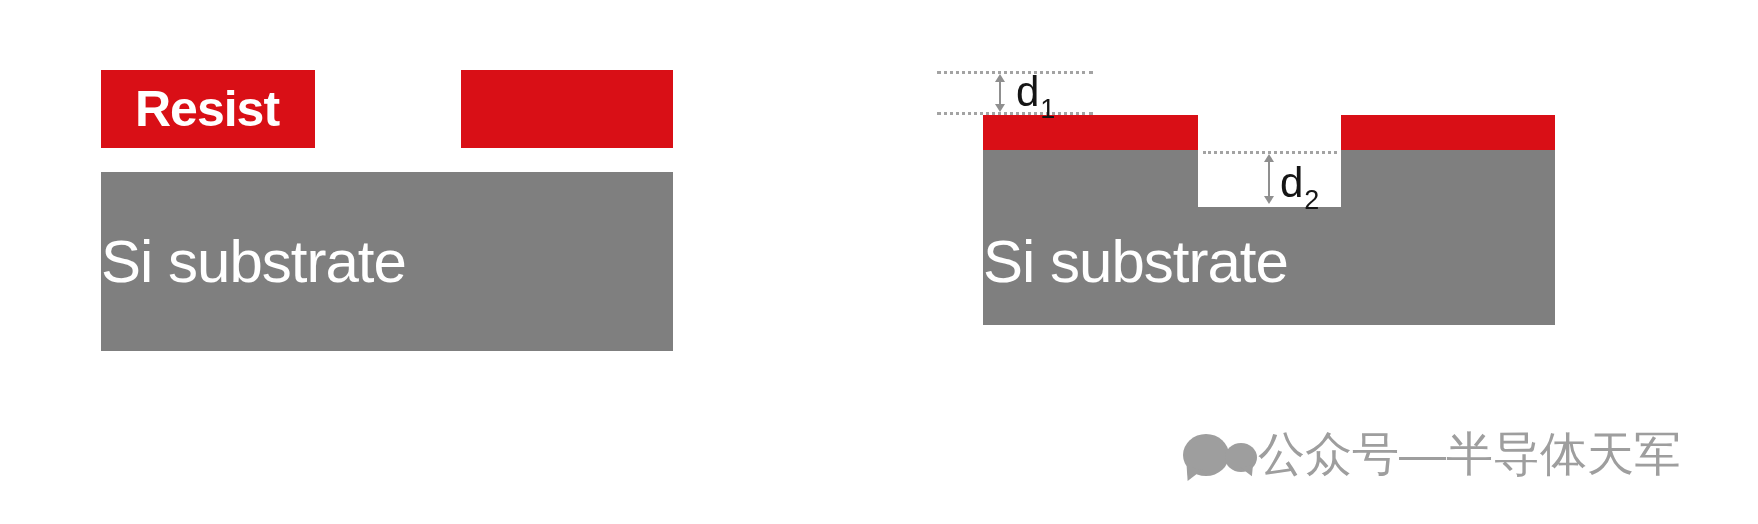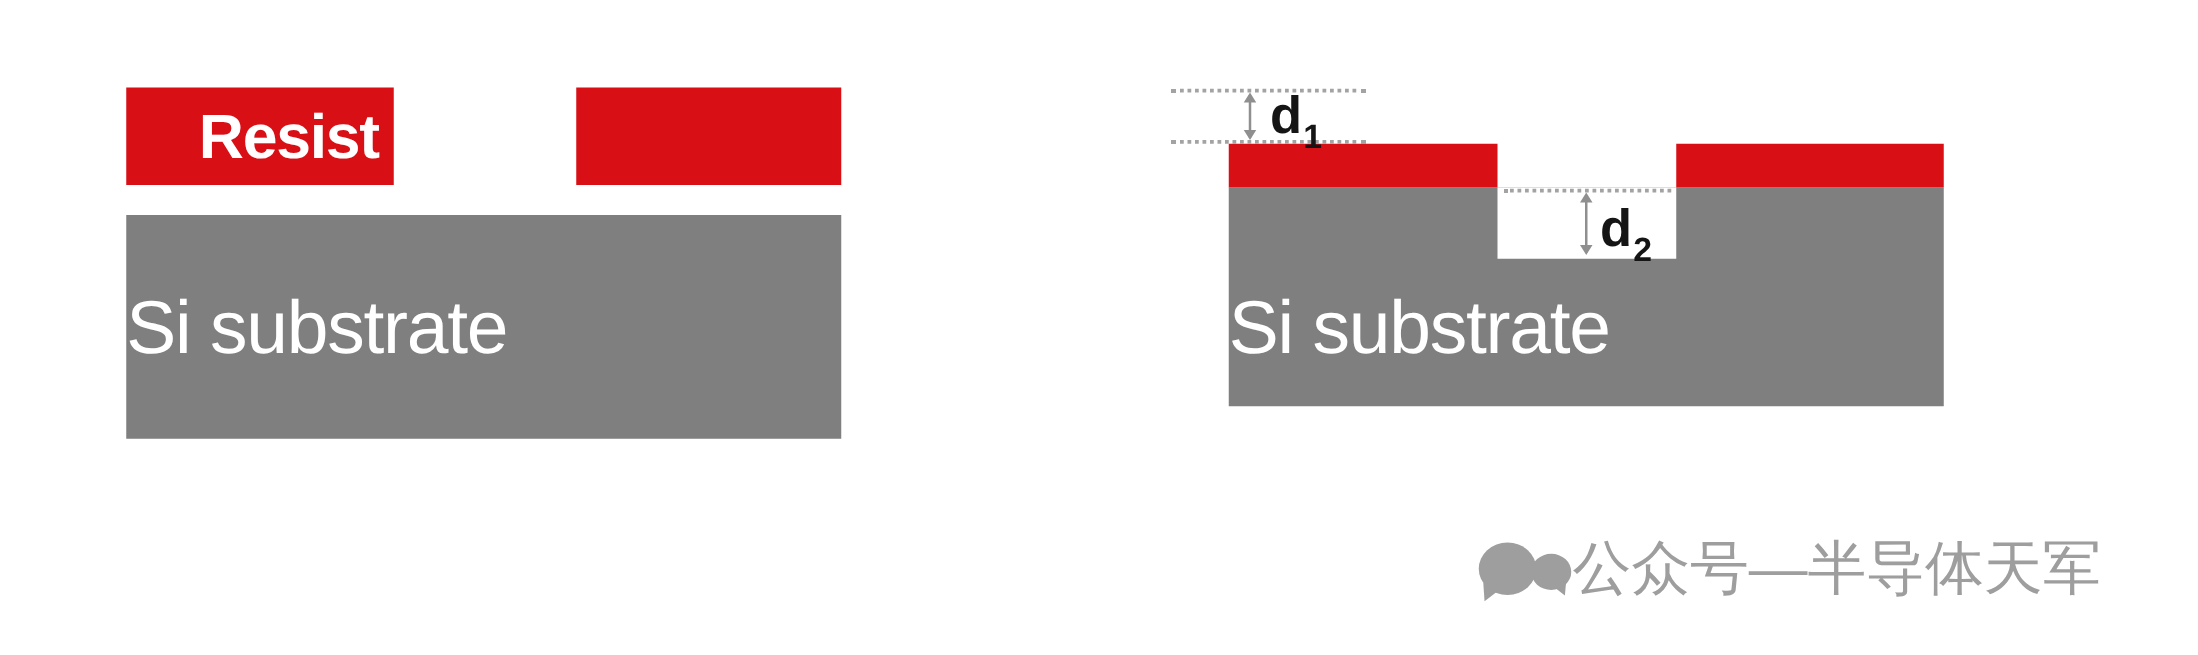--- a/index.html
+++ b/index.html
@@ -17,21 +17,21 @@
     position: relative;
     width: 1758px;
     height: 524px;
     background: var(--background);
     overflow: hidden;
     font-family: "Liberation Sans", "DejaVu Sans", sans-serif;
   }
   .abs { position: absolute; }
 
   
-  .resist-block { background: var(--resist-red); padding-left: 24px; }
+  .resist-block { background: var(--resist-red); }
   .substrate-block { background: var(--substrate-gray); }
   .trench { background: var(--background); }
 
   
   .resist-text {
     color: #ffffff;
     font-size: 50px;
     font-weight: 600;
     line-height: 78px;
     padding-left: 34px;
@@ -84,21 +84,21 @@
   .varrow::after {
     content: "";
     position: absolute;
     bottom: -2px; left: -4px;
     border-left: 5px solid transparent;
     border-right: 5px solid transparent;
     border-top: 8px solid var(--annotation-gray);
   }
   .dim-label {
     color: #151515;
-    font-weight: bold;
+    font-weight: normal;
     font-size: 42px;
     line-height: 1;
     white-space: nowrap;
   }
   .dim-label .sub {
     font-size: 27px;
     vertical-align: -12px;
     margin-left: 1px;
   }
 

